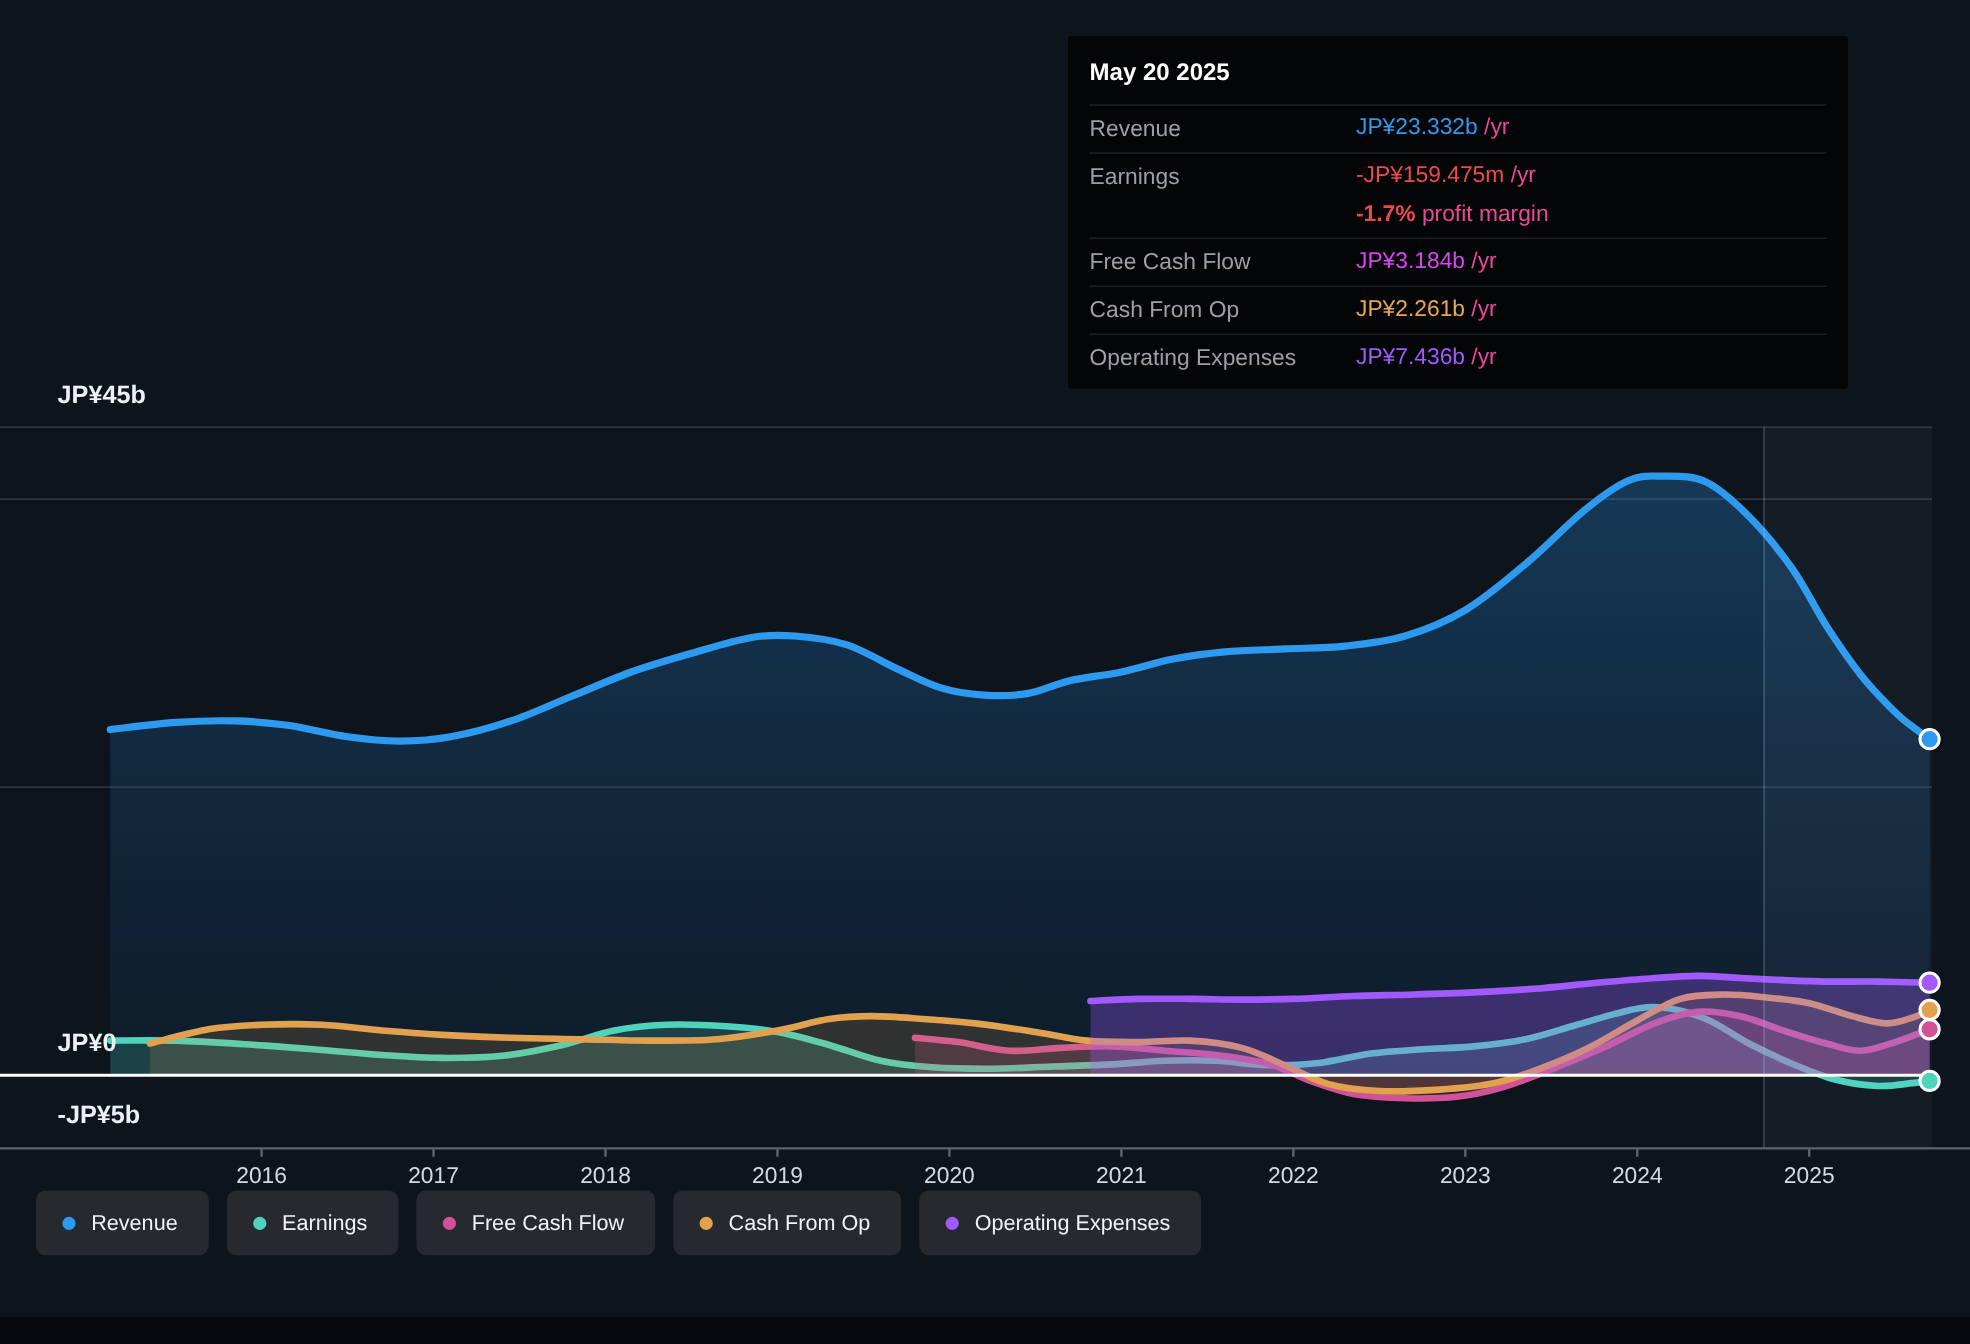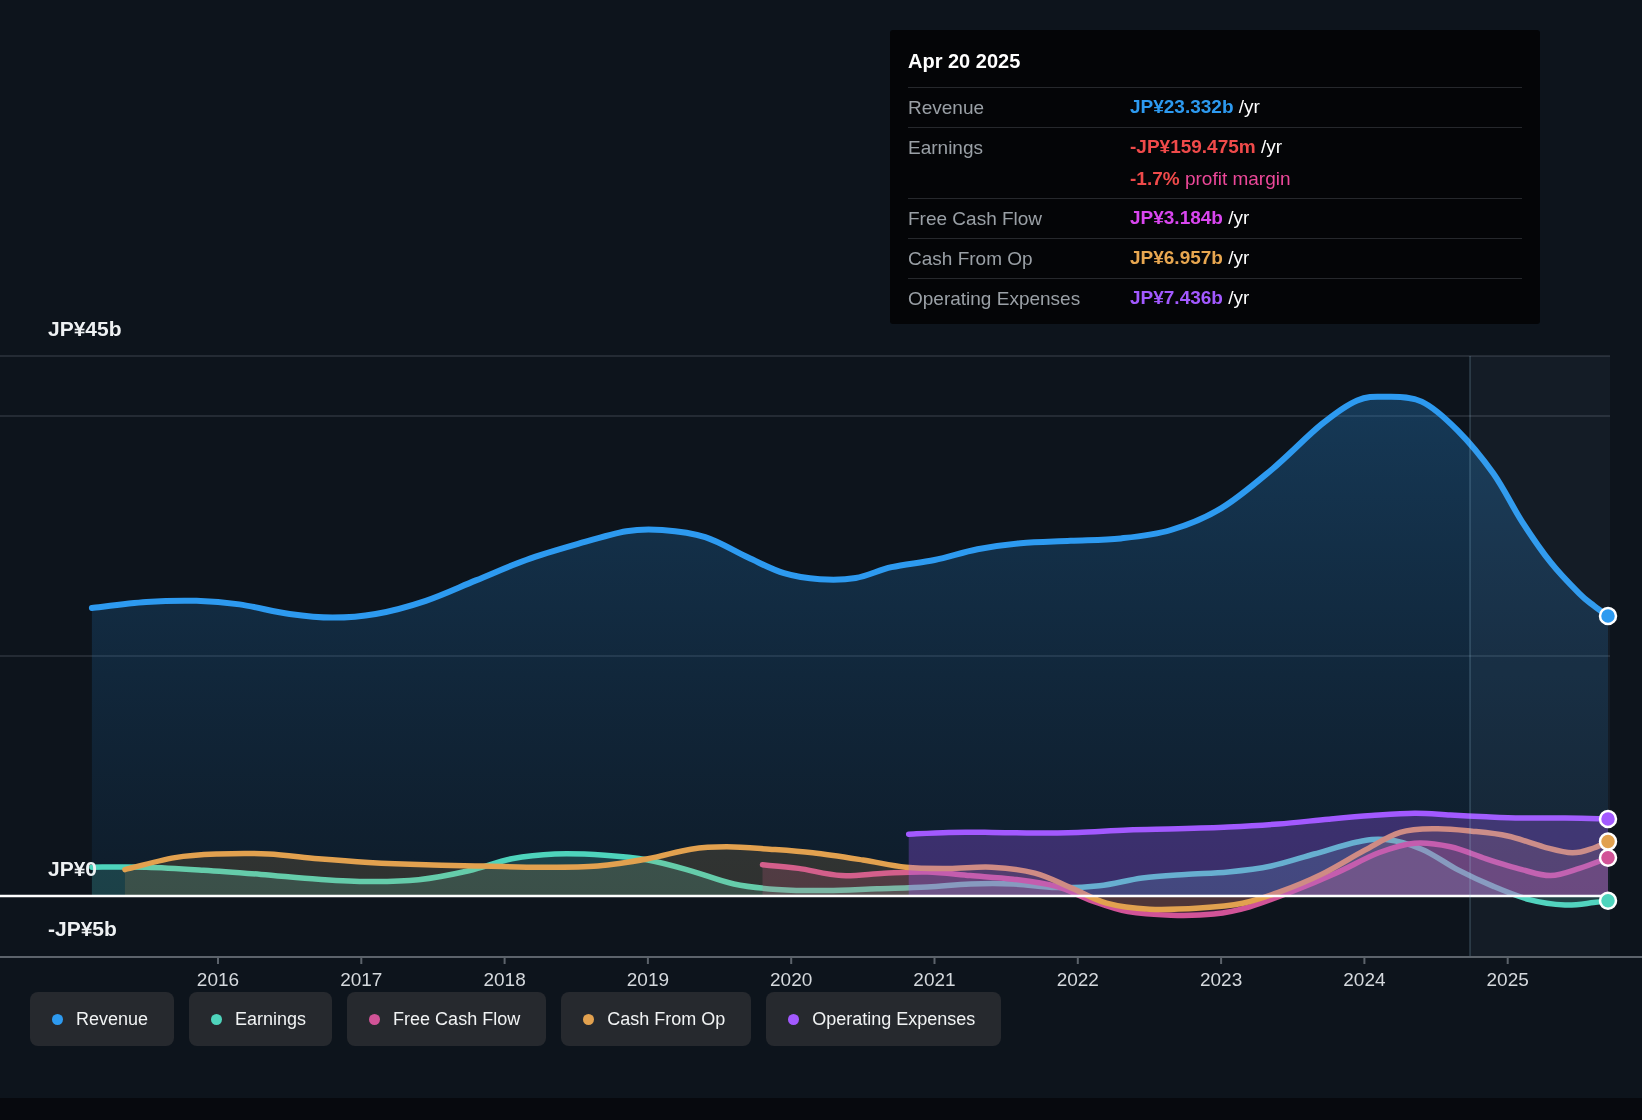--- a/index.html
+++ b/index.html
@@ -7,22 +7,22 @@
   #stage{position:absolute;left:0;top:0;width:1642px;height:1120px;background:#0d141c}
   #chart{position:absolute;left:0;top:0}
   
   .tooltip{position:absolute;left:890px;top:30px;width:650px;background:#040507;border-radius:3px;
     padding:8px 18px 6px 18px;box-sizing:border-box;z-index:5}
   .tt-title{font-size:20px;font-weight:700;color:#ffffff;padding:12px 0 14px 0}
   .tt-row{display:flex;border-top:1px solid #26282c;padding:8px 0;font-size:19px;align-items:flex-start}
   .tt-label{color:#9aa0a6;width:222px;flex:none;padding-top:1px}
   .tt-valwrap{flex:1}
   .tt-line{white-space:nowrap}
-  .tt-val{font-weight:700}
-  .tt-unit{color:#ffffff;font-weight:400}
+  .tt-val{font-weight:400}
+  .tt-unit{color:#ec4899;font-weight:400}
   .tt-subline{padding-top:10px;white-space:nowrap}
   .tt-subval{font-weight:700}
   .tt-sublabel{color:#ec4899;font-weight:400}
   
   .legend{position:absolute;left:30px;top:992px;display:flex;gap:15px;z-index:4}
   .chip{display:flex;align-items:center;gap:13px;background:#26292e;border-radius:8px;height:54px;
     padding:0 26px 0 22px;font-size:18px;color:#f1f3f4;cursor:pointer}
   .dot{width:11px;height:11px;border-radius:50%;flex:none}
   .footer-bar{position:absolute;left:0;bottom:0;width:1642px;height:22px;background:#07090e;z-index:3}
 </style>
@@ -91,21 +91,21 @@
       <g>
         <circle cx="1608.0100000000066" cy="616.016" r="8" fill="#2d9af0" stroke="#ffffff" stroke-width="2.5"></circle>
         <circle cx="1608.0100000000066" cy="900.764" r="8" fill="#4ed4bc" stroke="#ffffff" stroke-width="2.5"></circle>
         <circle cx="1608.0100000000066" cy="857.792" r="8" fill="#d15397" stroke="#ffffff" stroke-width="2.5"></circle>
         <circle cx="1608.0100000000066" cy="841.592" r="8" fill="#e2a14f" stroke="#ffffff" stroke-width="2.5"></circle>
         <circle cx="1608.0100000000066" cy="818.924" r="8" fill="#a259ff" stroke="#ffffff" stroke-width="2.5"></circle>
       </g>
     </svg>
 
   <div class="tooltip">
-    <div class="tt-title">Apr 20 2025</div>
+    <div class="tt-title">May 20 2025</div>
 
     <div class="tt-row">
       <span class="tt-label">Revenue</span>
       <span class="tt-valwrap"><span class="tt-line">
         <span class="tt-val" style="color: rgb(45, 154, 240);">JP¥23.332b</span>
         <span class="tt-unit">/yr</span>
       </span></span>
     </div>
 
     <div class="tt-row">
@@ -126,21 +126,21 @@
       <span class="tt-label">Free Cash Flow</span>
       <span class="tt-valwrap"><span class="tt-line">
         <span class="tt-val" style="color: #d946ef;">JP¥3.184b</span>
         <span class="tt-unit">/yr</span>
       </span></span>
     </div>
 
     <div class="tt-row">
       <span class="tt-label">Cash From Op</span>
       <span class="tt-valwrap"><span class="tt-line">
-        <span class="tt-val" style="color: rgb(232, 167, 80);">JP¥6.957b</span>
+        <span class="tt-val" style="color: rgb(232, 167, 80);">JP¥2.261b</span>
         <span class="tt-unit">/yr</span>
       </span></span>
     </div>
 
     <div class="tt-row">
       <span class="tt-label">Operating Expenses</span>
       <span class="tt-valwrap"><span class="tt-line">
         <span class="tt-val" style="color: rgb(162, 89, 255);">JP¥7.436b</span>
         <span class="tt-unit">/yr</span>
       </span></span>

